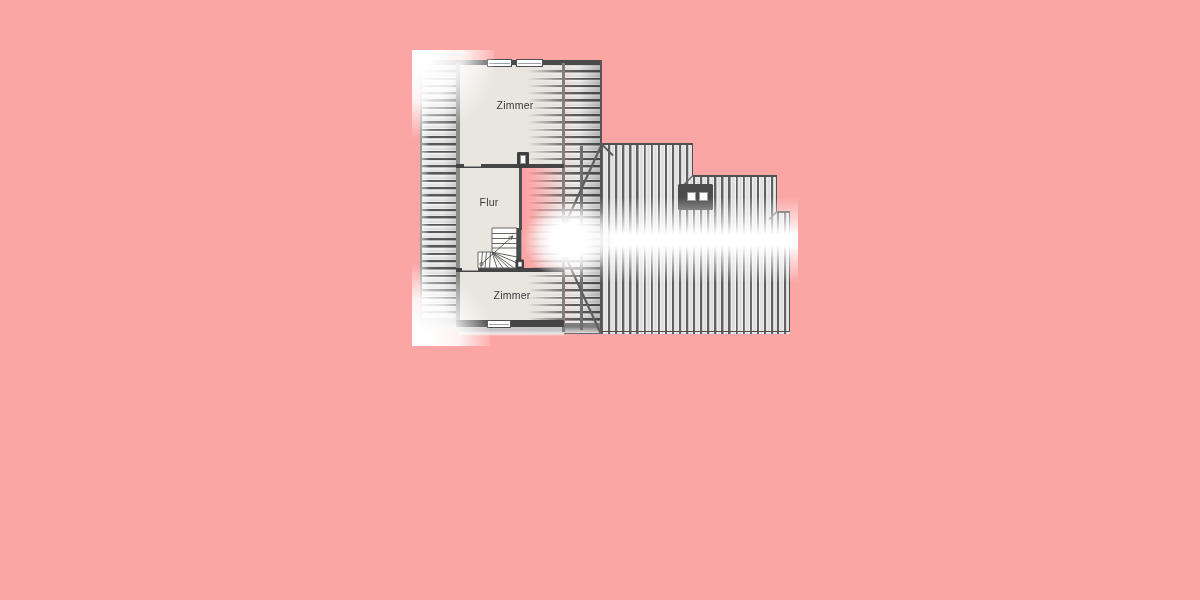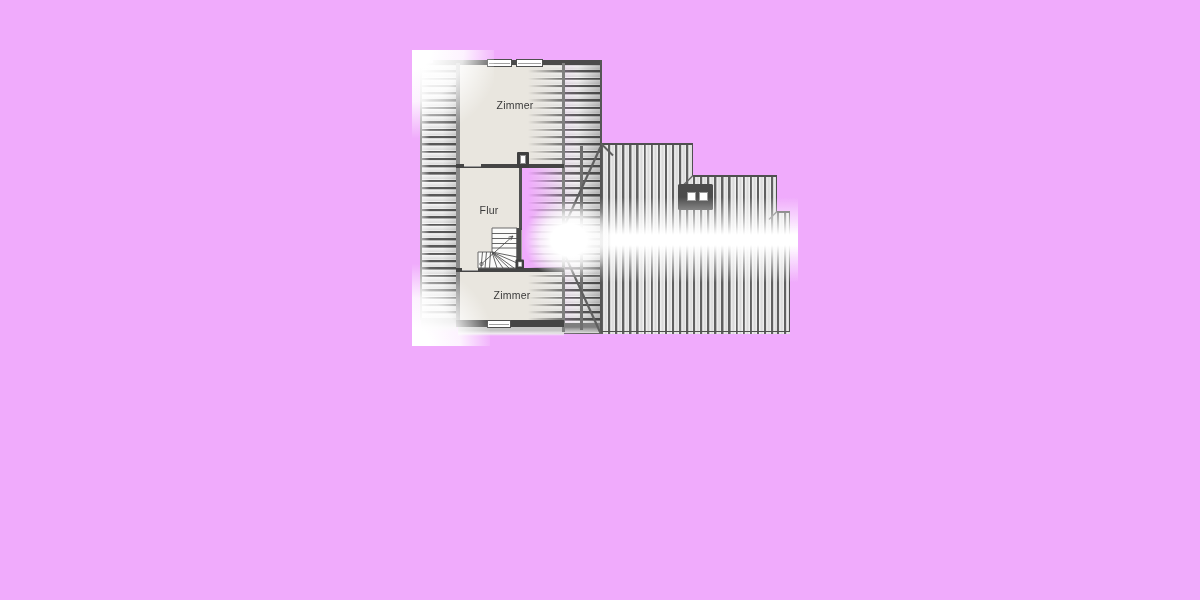--- a/index.html
+++ b/index.html
@@ -1,16 +1,16 @@
 <!DOCTYPE html>
 <html><head>
 <meta charset="utf-8">
 <style>
   html,body{margin:0;padding:0;background:#fff;}
-  #canvas{position:relative;width:1200px;height:600px;background:#f0abfc;overflow:hidden;
+  #canvas{position:relative;width:1200px;height:600px;background:#fca5a5;overflow:hidden;
           font-family:"Liberation Sans", sans-serif;}
   #canvas *{position:absolute;box-sizing:border-box;}
 
   
   .room{background:#e9e6df;}
   .room-zt{left:458px;top:63px;width:106px;height:105px;border-top:1px solid #a8a8a8;}
   .room-fl{left:458px;top:168px;width:64px;height:104px;}
   .room-zb{left:458px;top:272px;width:106px;height:49px;}
 
   
@@ -85,21 +85,21 @@
   .fade-bl{left:412px;top:262px;width:78px;height:84px;
       background:radial-gradient(circle at 0% 100%,#fff 16%,rgba(255,255,255,.85) 42%,rgba(255,255,255,0) 72%);}
 
   
   .svg-abs{pointer-events:none;}
 
   
   .room-label{transform:translate(-50%,-50%);color:#3a3a3a;font-size:10.5px;
       letter-spacing:.2px;white-space:nowrap;}
   .lbl-zt{left:515px;top:105px;}
-  .lbl-fl{left:489px;top:210px;}
+  .lbl-fl{left:489px;top:202px;}
   .lbl-zb{left:512px;top:295px;}
 </style>
 </head>
 <body>
 
 <div id="canvas">
 
   <div class="room room-zt"></div>
   <div class="room room-fl"></div>
   <div class="room room-zb"></div>

